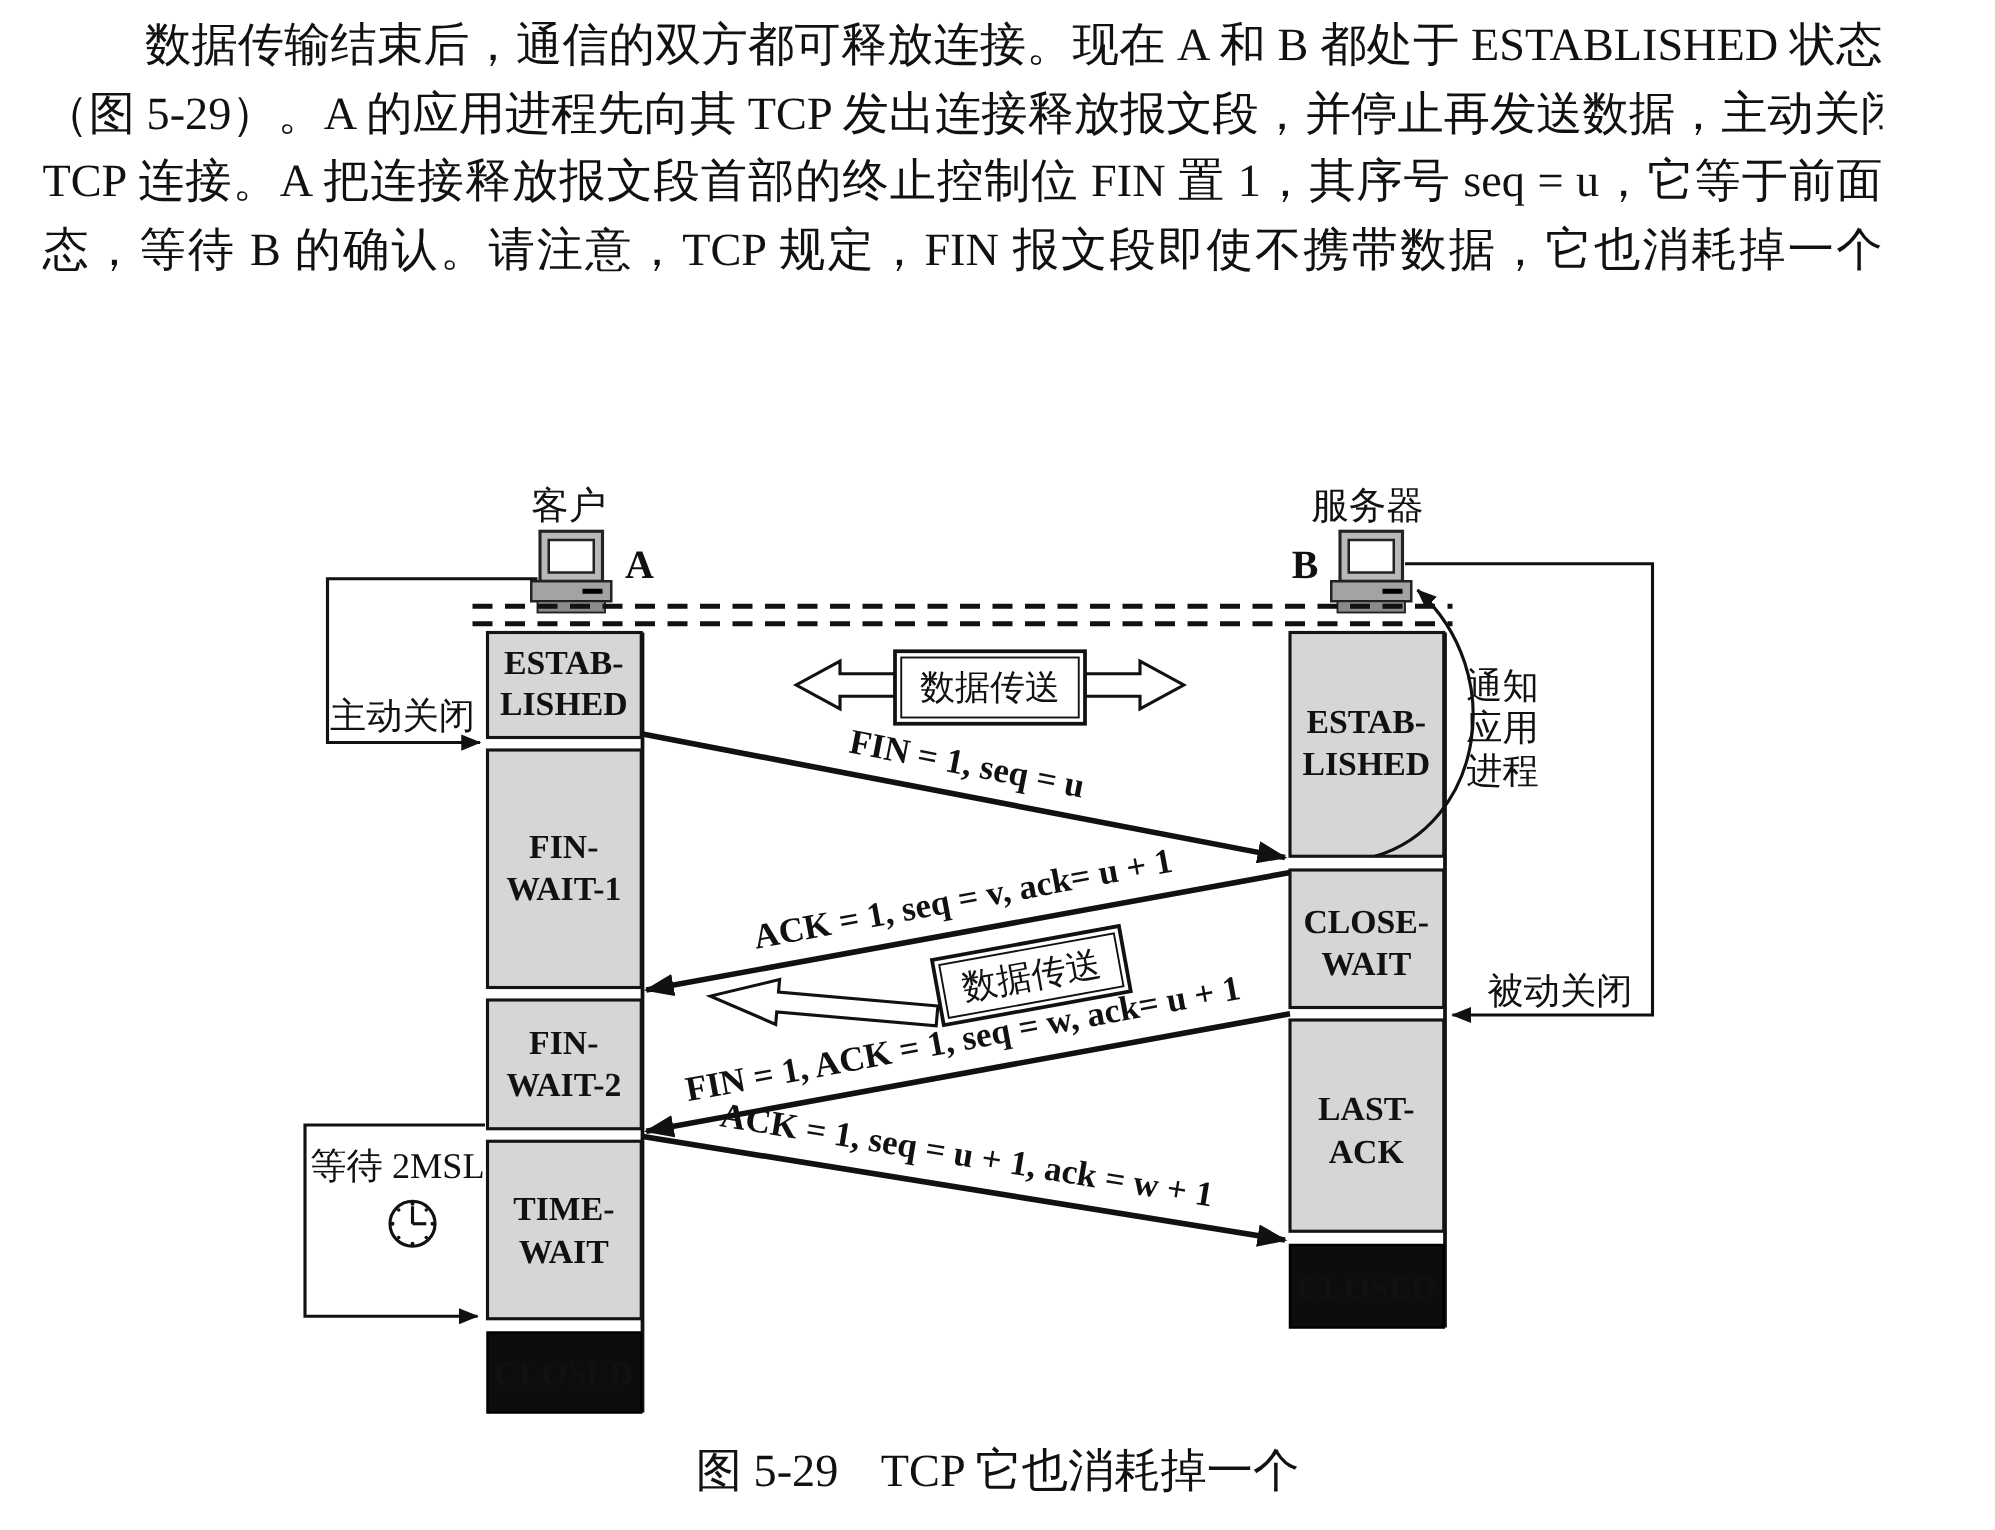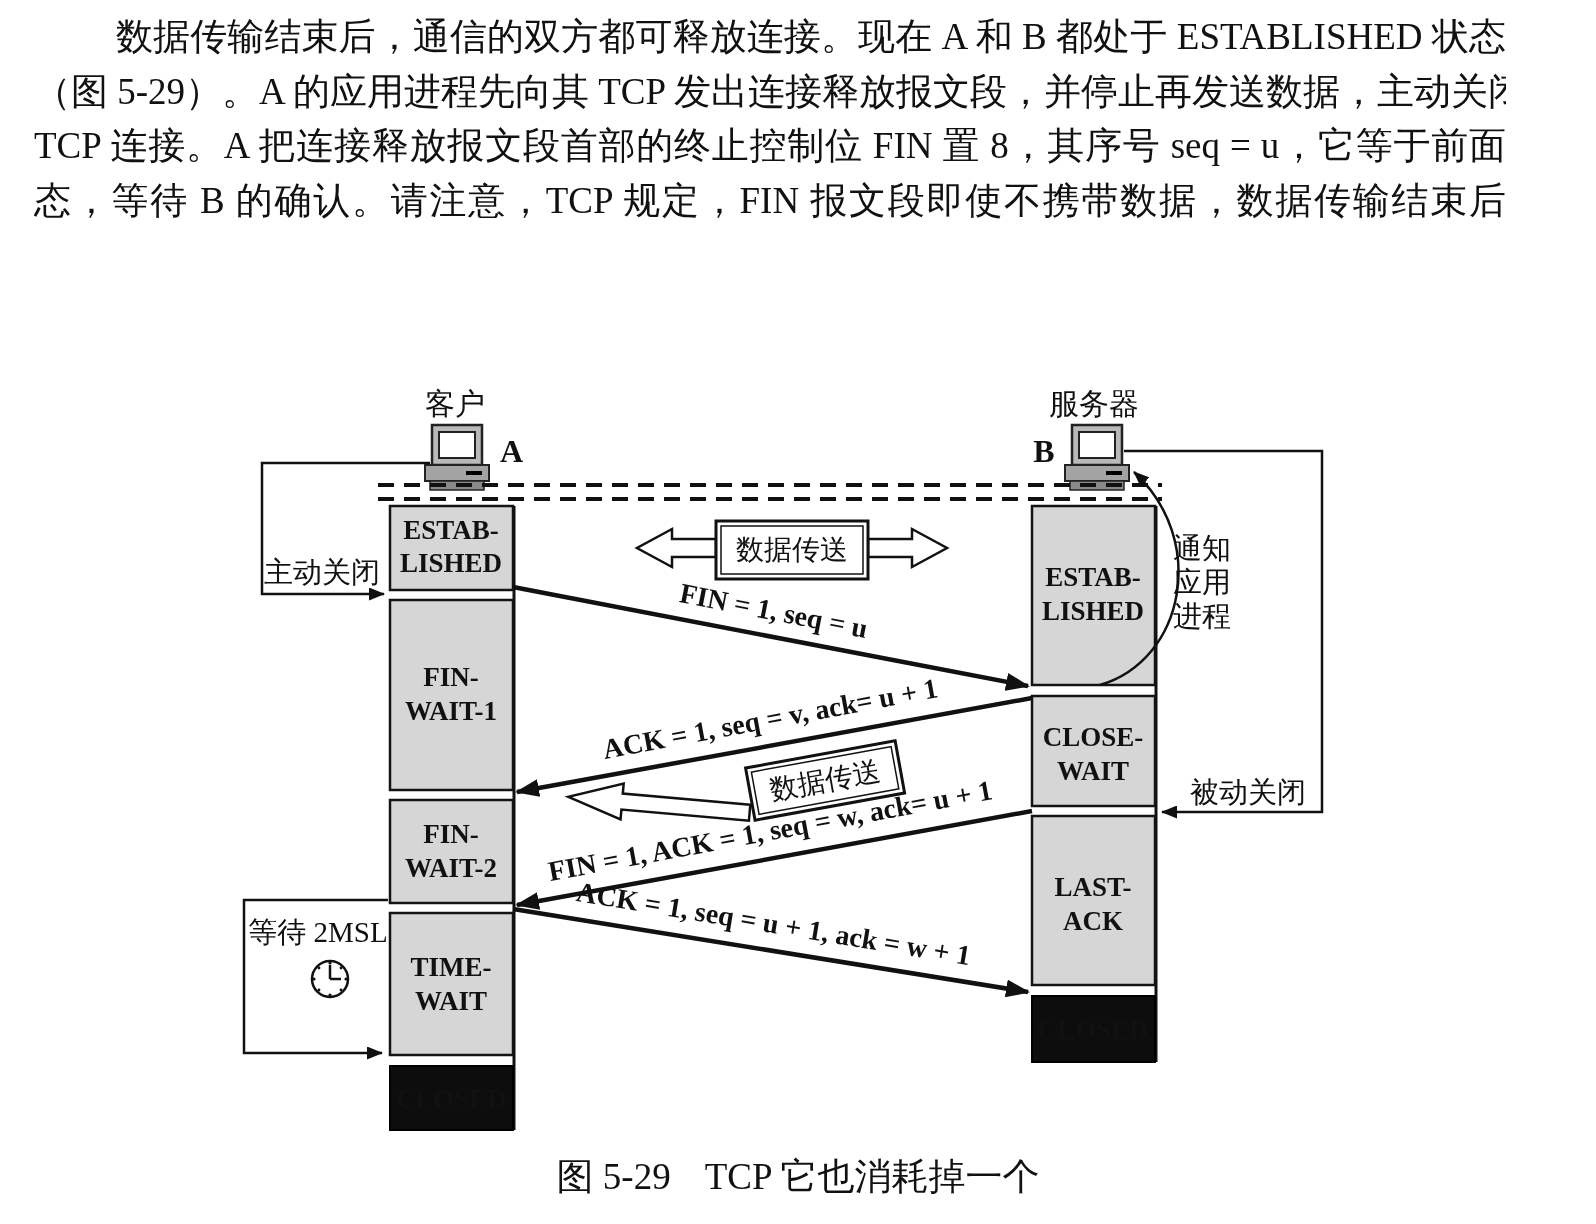--- a/index.html
+++ b/index.html
@@ -29,22 +29,22 @@
   .caption .figno{margin-right:34px;}
   svg text{fill:#111111;}
 </style>
 </head>
 <body>
 <div class="page">
 
   <div class="para">
     <div class="pline first">数据传输结束后，通信的双方都可释放连接。现在 A 和 B 都处于 ESTABLISHED 状态</div>
     <div class="pline">（图 5-29）。A 的应用进程先向其 TCP 发出连接释放报文段，并停止再发送数据，主动关闭</div>
-    <div class="pline">TCP 连接。A 把连接释放报文段首部的终止控制位 FIN 置 8，其序号 seq = u，它等于前面</div>
-    <div class="pline">态，等待 B 的确认。请注意，TCP 规定，FIN 报文段即使不携带数据，数据传输结束后</div>
+    <div class="pline">TCP 连接。A 把连接释放报文段首部的终止控制位 FIN 置 1，其序号 seq = u，它等于前面</div>
+    <div class="pline">态，等待 B 的确认。请注意，TCP 规定，FIN 报文段即使不携带数据，它也消耗掉一个</div>
   </div>
 
   <svg class="diagram" width="1596" height="790" viewBox="0 0 1596 790">
     <defs>
       <marker id="arrowBig" markerUnits="userSpaceOnUse" markerWidth="26" markerHeight="18" refX="22" refY="9" orient="auto">
           <path d="M0,0 L24,9 L0,18 z" fill="#111"></path>
         </marker>
       <marker id="arrowSm" markerUnits="userSpaceOnUse" markerWidth="18" markerHeight="13" refX="15" refY="6.5" orient="auto">
           <path d="M0,0 L16,6.5 L0,13 z" fill="#111"></path>
         </marker>

